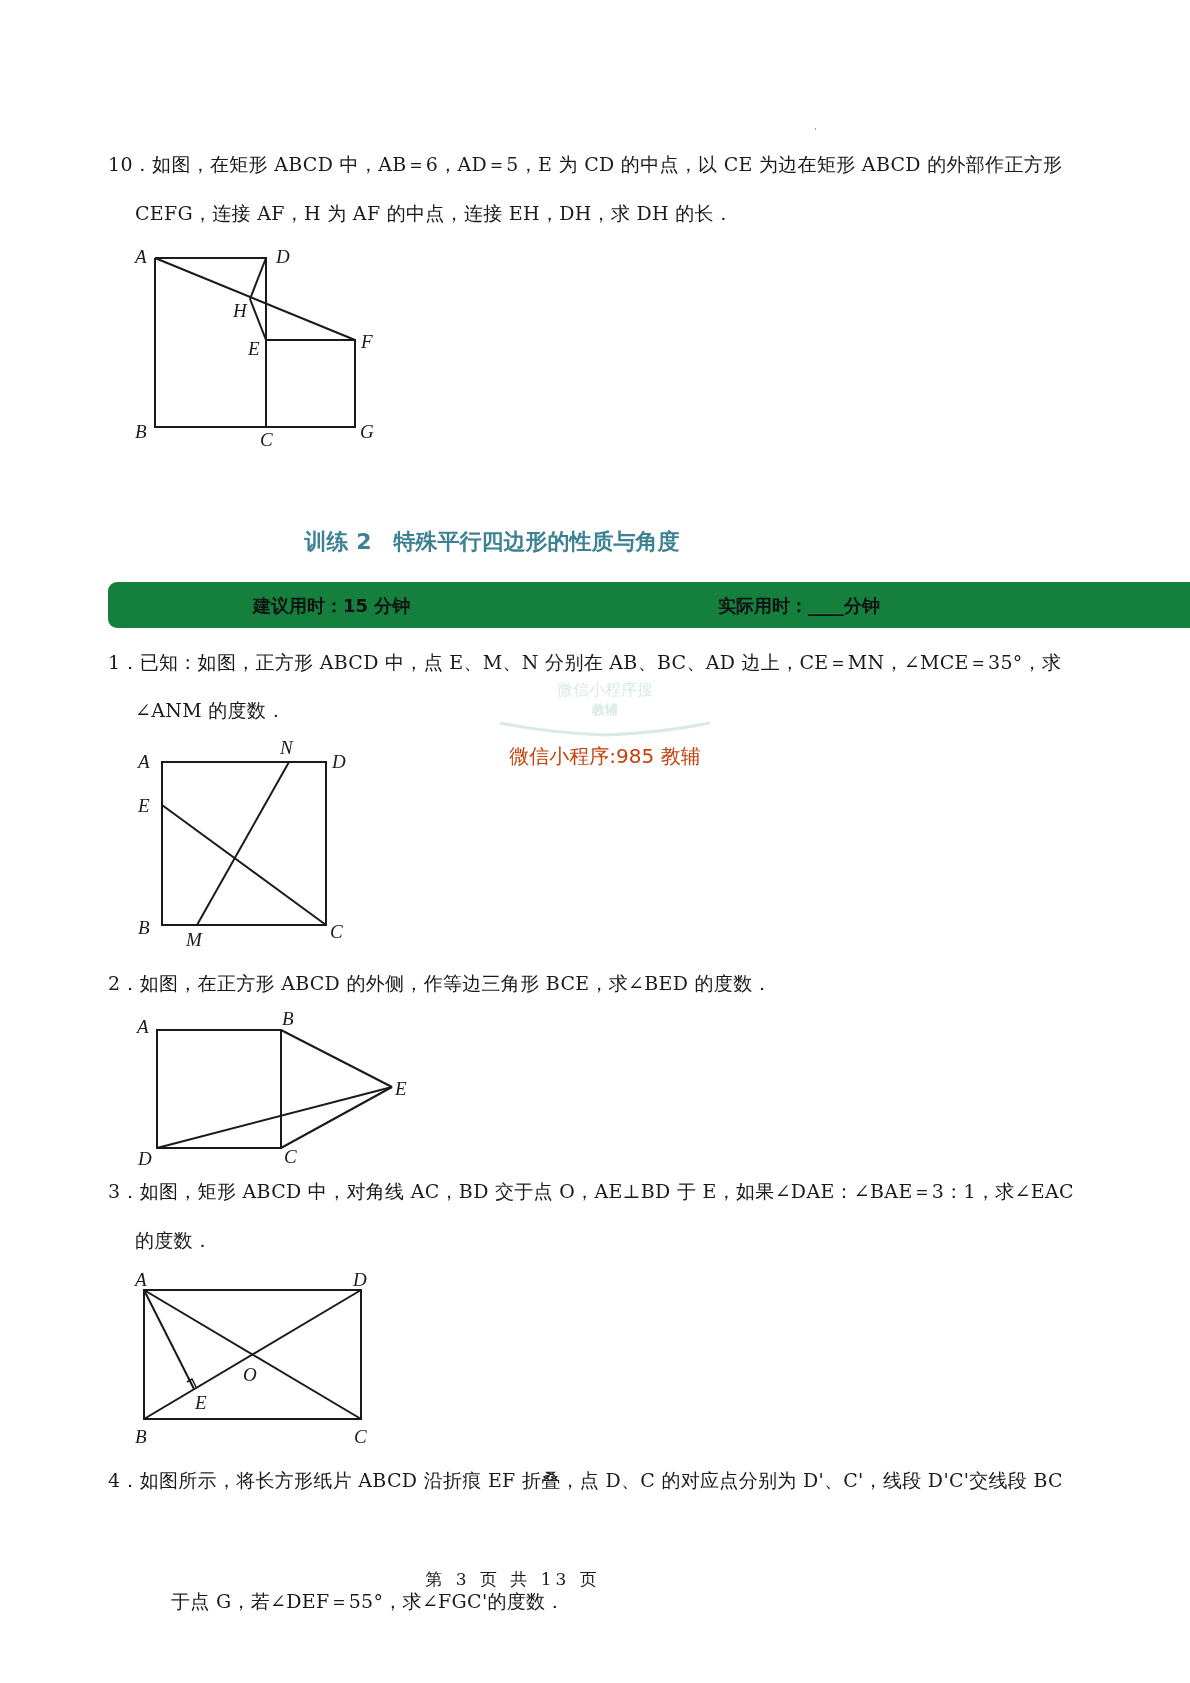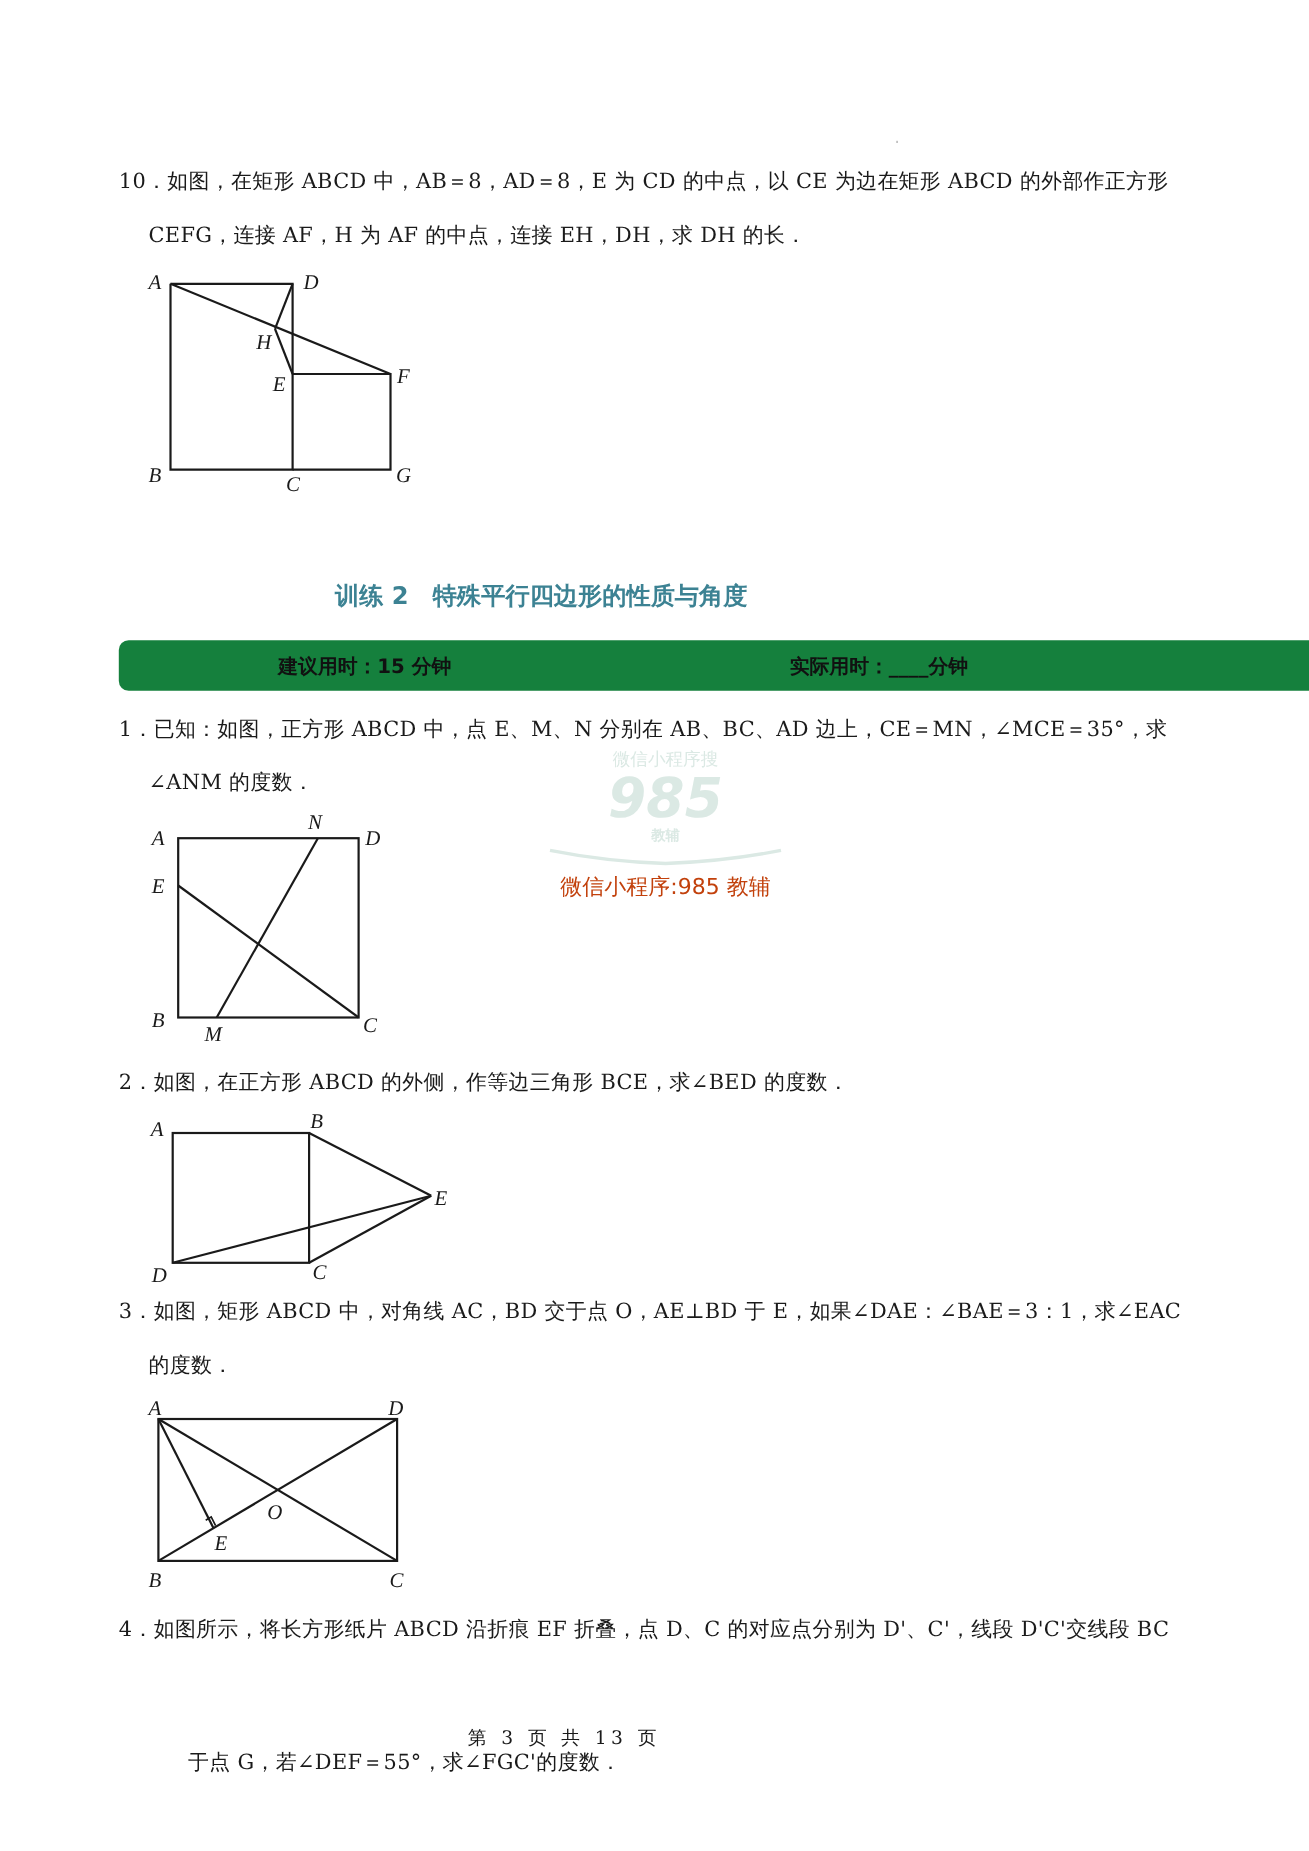--- a/index.html
+++ b/index.html
@@ -20,21 +20,21 @@
   .watermark .wm2 { font-family: "DejaVu Sans", sans-serif; font-size: 50px; font-weight: bold; font-style: italic; line-height: 50px; }
   .watermark .wm3 { font-family: "DejaVu Sans", sans-serif; font-size: 13px; font-weight: bold; }
   .watermark .wm4 { font-family: "DejaVu Sans", sans-serif; font-size: 20px; color: #c2410c; margin-top: 24px; }
   .dot { position: absolute; left: 815px; top: 128px; width: 1px; height: 2px; background: #999; }
 </style>
 </head>
 <body>
 
 <div class="dot"></div>
 
-<div class="line" style="left:108px; top:152px;">10．如图，在矩形 ABCD 中，AB＝8，AD＝8，E 为 CD 的中点，以 CE 为边在矩形 ABCD 的外部作正方形</div>
+<div class="line" style="left:108px; top:152px;">10．如图，在矩形 ABCD 中，AB＝6，AD＝5，E 为 CD 的中点，以 CE 为边在矩形 ABCD 的外部作正方形</div>
 <div class="line" style="left:135px; top:201px;">CEFG，连接 AF，H 为 AF 的中点，连接 EH，DH，求 DH 的长．</div>
 <svg class="fig" style="left:130px; top:245px;" width="260" height="210">
   <g stroke="#1a1a1a" stroke-width="2" fill="none">
     <polyline points="25,13 136,13 136,182 25,182 25,13"></polyline>
     <polyline points="136,95 225,95 225,182 136,182"></polyline>
     <line x1="25" y1="13" x2="225" y2="95"></line>
     <line x1="136" y1="13" x2="120" y2="54"></line>
     <line x1="120" y1="54" x2="136" y2="95"></line>
   </g>
   <text x="5" y="18">A</text>
@@ -48,21 +48,20 @@
 </svg>
 
 <div class="title">训练 2　特殊平行四边形的性质与角度</div>
 <div class="banner">
   <span style="left:145px;">建议用时：15 分钟</span>
   <span style="left:610px;">实际用时：____分钟</span>
 </div>
 
 <div class="watermark">
   <div class="wm1">微信小程序搜</div>
-  <div class="wm2">985</div>
   <div class="wm3">教辅</div>
   <svg width="230" height="20" style="display:block">
     <path d="M10,4 Q60,14 115,16 Q170,14 220,4" stroke="#dbe9e4" stroke-width="3" fill="none"></path>
   </svg>
   <div class="wm4" style="margin-top:4px;">微信小程序:985 教辅</div>
 </div>
 
 <div class="line" style="left:108px; top:650px;">1．已知：如图，正方形 ABCD 中，点 E、M、N 分别在 AB、BC、AD 边上，CE＝MN，∠MCE＝35°，求</div>
 <div class="line" style="left:135px; top:698px;">∠ANM 的度数．</div>
 <svg class="fig" style="left:130px; top:738px;" width="230" height="220">

